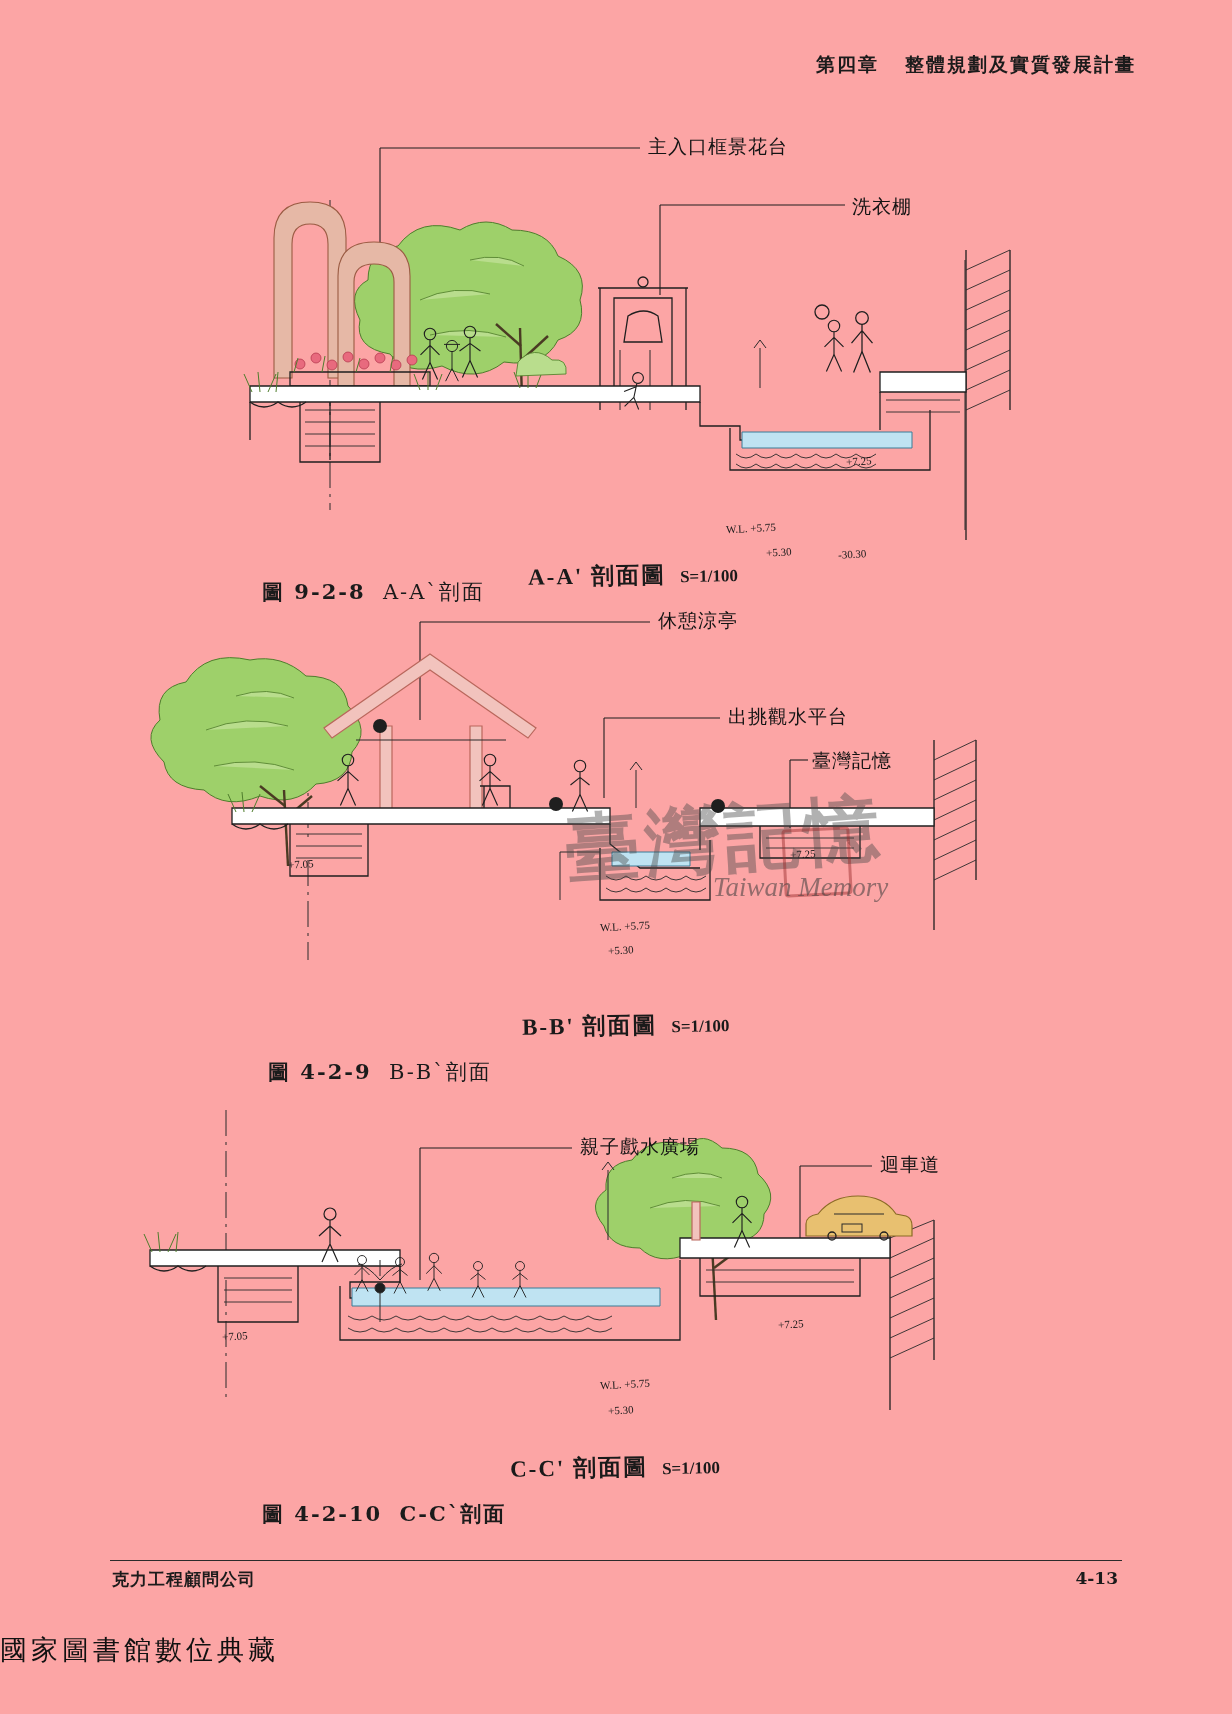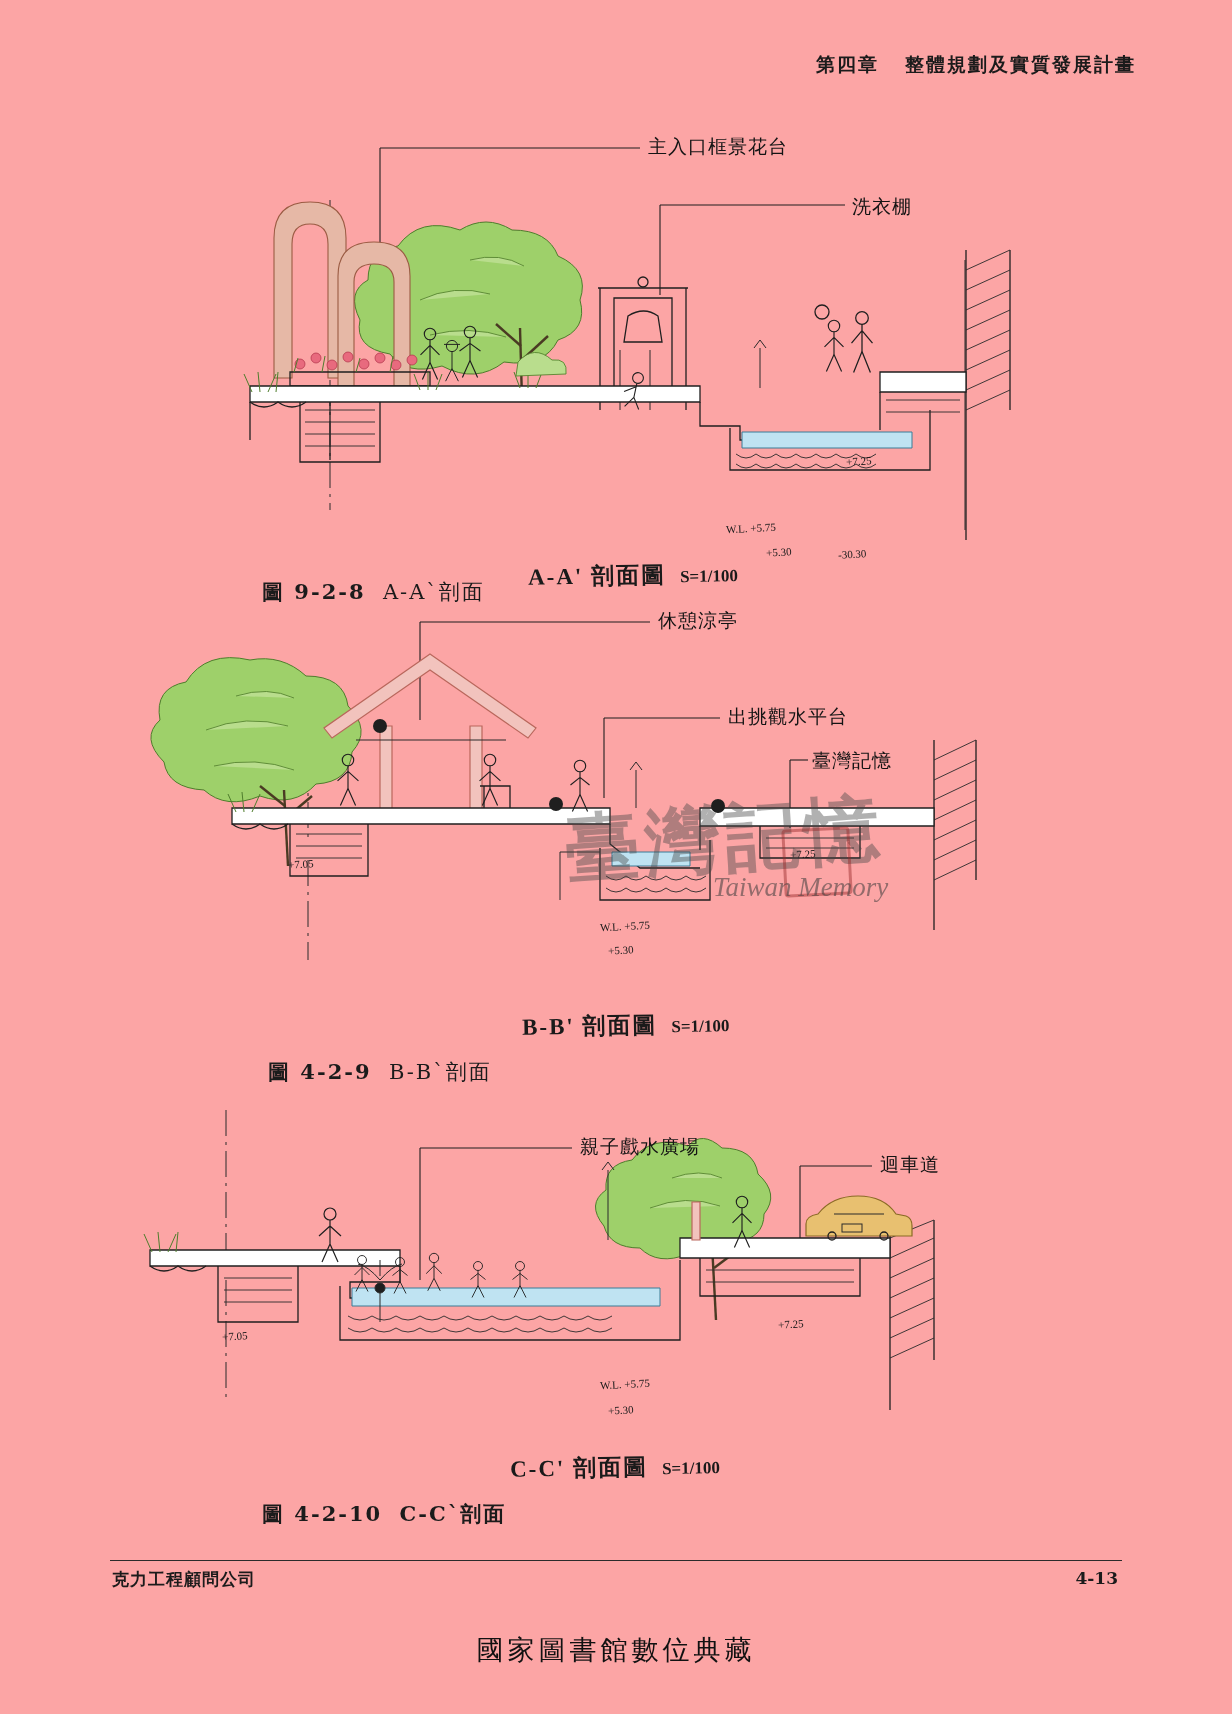--- a/index.html
+++ b/index.html
@@ -33,21 +33,21 @@
     position:absolute;left:112px;top:1568px;
     font-size:17px;font-family:"DejaVu Serif",serif;font-weight:bold;
     letter-spacing:1px;
   }
   .footer-right{
     position:absolute;right:114px;top:1568px;
     font-size:17px;font-family:"DejaVu Serif",serif;font-weight:bold;
   }
   .archive{
     position:absolute;left:0;right:0;top:1632px;
-    text-align:center;
+    text-align:left;
     font-size:27px;letter-spacing:4px;
     font-family:"DejaVu Serif",serif;
     color:#111;
   }
   
   .callout{
     position:absolute;
     font-size:19px;
     font-family:Liberation Serif, serif;
     color:#141414;

